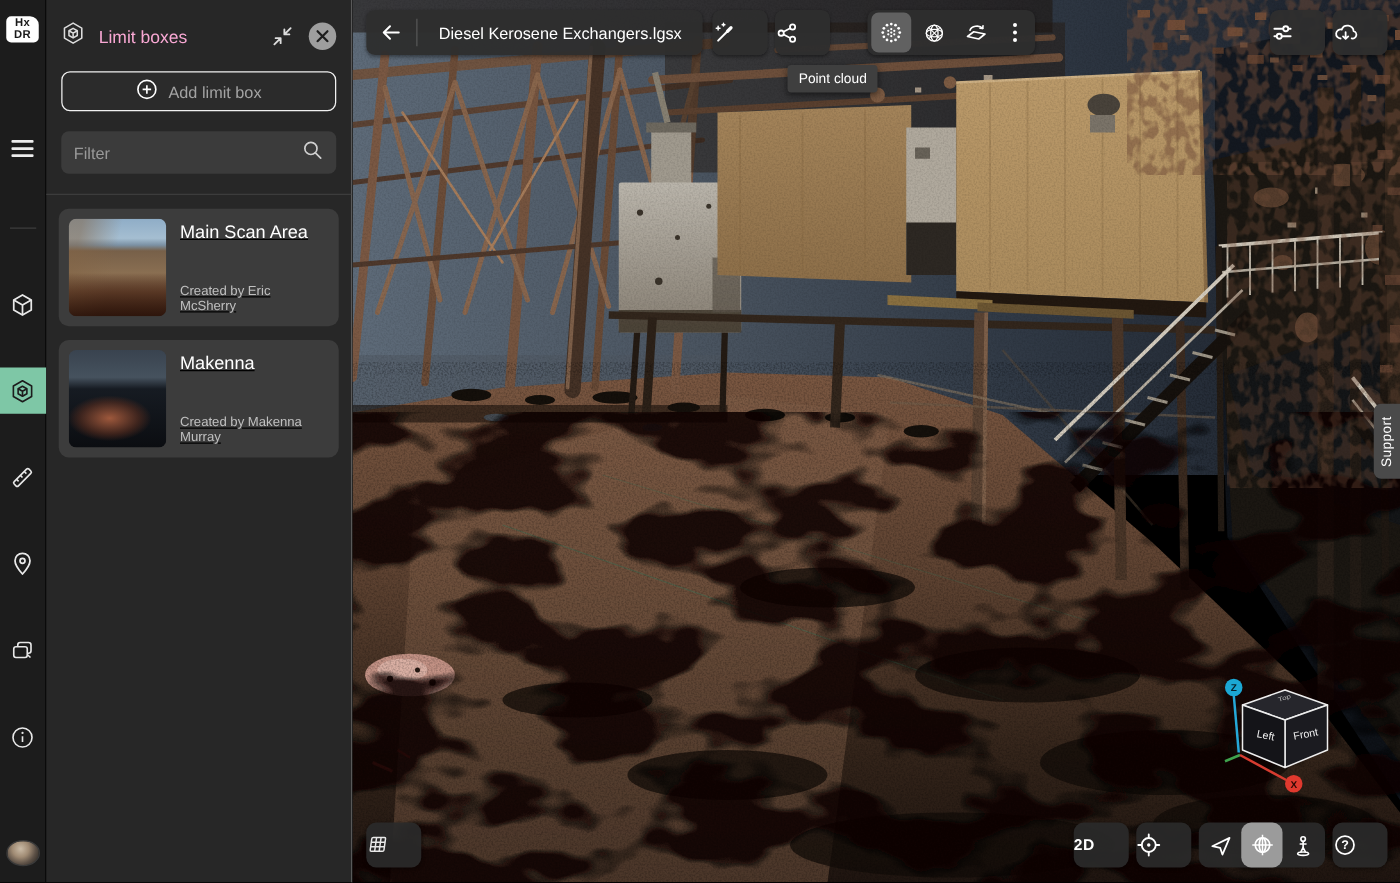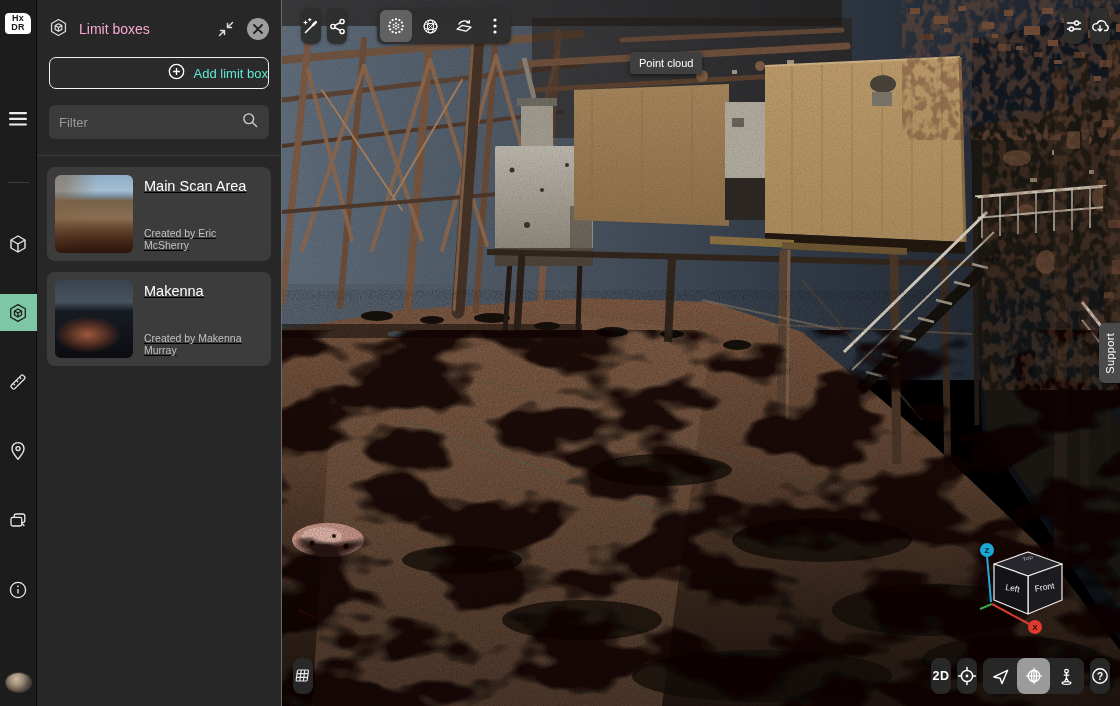--- a/index.html
+++ b/index.html
@@ -20,21 +20,21 @@
   .avatar { width:27px; height:27px; border-radius:50%; margin-bottom:13px; cursor:pointer;
     background:radial-gradient(circle at 42% 32%, #cabba6 0%, #a08b74 34%, #5c5046 62%, #2e2a25 88%); border:1px solid #3a3a3a; }
 
   
   .panel { width:245px; flex:0 0 245px; background:#272727; display:flex; flex-direction:column; border-right:1px solid #6b6b6b; }
   .panel-head { height:50px; display:flex; align-items:center; padding:0 12px; margin-top:4px; }
   .panel-title { color:#f9a8d4; font-size:14px; margin-left:11px; flex:1; }
   .collapse-btn { width:26px; height:26px; display:flex; align-items:center; justify-content:center; cursor:pointer; }
   .close-btn { width:22px; height:22px; border-radius:50%; background:#9e9e9e; display:flex; align-items:center; justify-content:center; cursor:pointer; margin-left:8px; }
   .add-btn { margin:3px 12px 0 12px; height:32px; border:1.5px solid #f1f1f1; border-radius:7px; background:#2b2b2b;
-    display:flex; align-items:center; justify-content:flex-end; gap:9px; color:#5eead4; font-size:13px; cursor:pointer; }
+    display:flex; align-items:center; justify-content:center; gap:9px; color:#a3a3a3; font-size:13px; cursor:pointer; }
   .filter { margin:16px 12px 0 12px; height:34px; background:#3b3b3b; border-radius:6px; display:flex; align-items:center; padding:0 10px; }
   .filter input { flex:1; background:transparent; border:none; outline:none; color:#e5e5e5; font-size:13px; font-family:"Liberation Sans",sans-serif; }
   .filter input::placeholder { color:#999; }
   .list-div { height:1px; background:#3c3c3c; margin-top:16px; }
   .cards { flex:1; overflow:auto; padding:11px 10px; display:flex; flex-direction:column; gap:11px; }
   .card { background:#3c3c3c; border-radius:8px; padding:8px; display:flex; height:94px; cursor:pointer;text-decoration:underline; }
   .thumb { width:78px; height:78px; border-radius:6px; flex:0 0 78px; }
   .thumb.scan { background:
       linear-gradient(180deg, rgba(0,0,0,0) 55%, rgba(70,35,18,.55) 75%, rgba(40,16,8,.85) 100%),
       linear-gradient(102deg, rgba(130,100,70,.55) 12%, rgba(0,0,0,0) 46%),
@@ -48,21 +48,21 @@
 
   
   .viewport { flex:1; position:relative; background:#000; overflow:hidden; }
   .scene { position:absolute; inset:0; width:100%; height:100%; cursor:grab; }
 
   .topbar { position:absolute; top:8px; left:11px; display:flex; align-items:center; }
   .pill { background:rgba(46,46,46,.96); border-radius:7px; height:36px; display:flex; align-items:center; box-shadow:0 1px 3px rgba(0,0,0,.4); }
   .back-btn { width:40px; height:36px; display:flex; align-items:center; justify-content:center; cursor:pointer; }
   .pill-sep { width:1px; height:22px; background:#575757; }
   .doc-title { color:#fff; font-size:13px; padding:0 17px; white-space:nowrap; }
-  .sq { width:20px; height:36px; border-radius:7px; background:rgba(46,46,46,.96); display:flex; align-items:center; justify-content:center; cursor:pointer; box-shadow:0 1px 3px rgba(0,0,0,.4); }
+  .sq { width:44px; height:36px; border-radius:7px; background:rgba(46,46,46,.96); display:flex; align-items:center; justify-content:flex-start; cursor:pointer; box-shadow:0 1px 3px rgba(0,0,0,.4); }
   .sq.ml8 { margin-left:8px; } .sq.ml6 { margin-left:6px; }
   .tool-group { margin-left:30px; background:rgba(46,46,46,.96); border-radius:7px; height:36px; display:flex; align-items:center; padding:0 2px; box-shadow:0 1px 3px rgba(0,0,0,.4); }
   .tg-btn { width:32px; height:32px; margin:0 1px; border-radius:6px; display:flex; align-items:center; justify-content:center; cursor:pointer; }
   .tg-btn.active { background:#616161; }
   .tg-kebab { width:26px; }
   .tooltip { position:absolute; top:52px; left:348px; background:#3f3f3f; color:#fff; font-size:11px; font-weight:400;
     padding:5px 9px; border-radius:3px; box-shadow:0 2px 5px rgba(0,0,0,.5); }
 
   .topright { position:absolute; top:8px; right:10px; display:flex; gap:6px; }
 
@@ -485,20 +485,29 @@
           <ellipse cx="730" cy="660" rx="90" ry="24"></ellipse>
       </g>
       <rect x="0" y="330" width="838" height="376" filter="url(#fBlob)" opacity=".85"></rect>
       <rect x="0" y="290" width="838" height="416" filter="url(#fGrain)" opacity=".4"></rect>
       <rect x="0" y="0" width="838" height="300" filter="url(#fGrain)" opacity=".18"></rect>
       <rect x="620" y="0" width="218" height="140" filter="url(#fRust)" opacity=".5"></rect>
       <rect x="700" y="130" width="138" height="260" filter="url(#fRust)" opacity=".35"></rect>
     </svg>
 
     <div class="topbar">
+      <div class="pill">
+        <span class="back-btn">
+          <svg width="20" height="20" viewBox="0 0 20 20" fill="none" stroke="#fff" stroke-width="1.6" stroke-linecap="round" stroke-linejoin="round">
+              <path d="M16 10H4M9 5l-5 5 5 5"></path>
+            </svg>
+        </span>
+        <span class="pill-sep"></span>
+        <span class="doc-title">Diesel Kerosene Exchangers.lgsx</span>
+      </div>
       <div class="sq ml8">
         <svg width="20" height="20" viewBox="0 0 20 20" fill="none" stroke="#fff" stroke-linecap="round">
           <path d="M4.5 16.5 12 9" stroke-width="1.6"></path>
             <path d="M12 9l2.8-2.8" stroke-width="2.6"></path>
           <path d="M4.5 5v3M3 6.5h3" stroke-width="1.2"></path>
             <path d="M8.8 2.6v2.2M7.7 3.7h2.2" stroke-width="1.2"></path>
         </svg>
       </div>
       <div class="sq ml6">
         <svg width="19" height="19" viewBox="0 0 20 20" fill="none" stroke="#fff" stroke-width="1.5">

